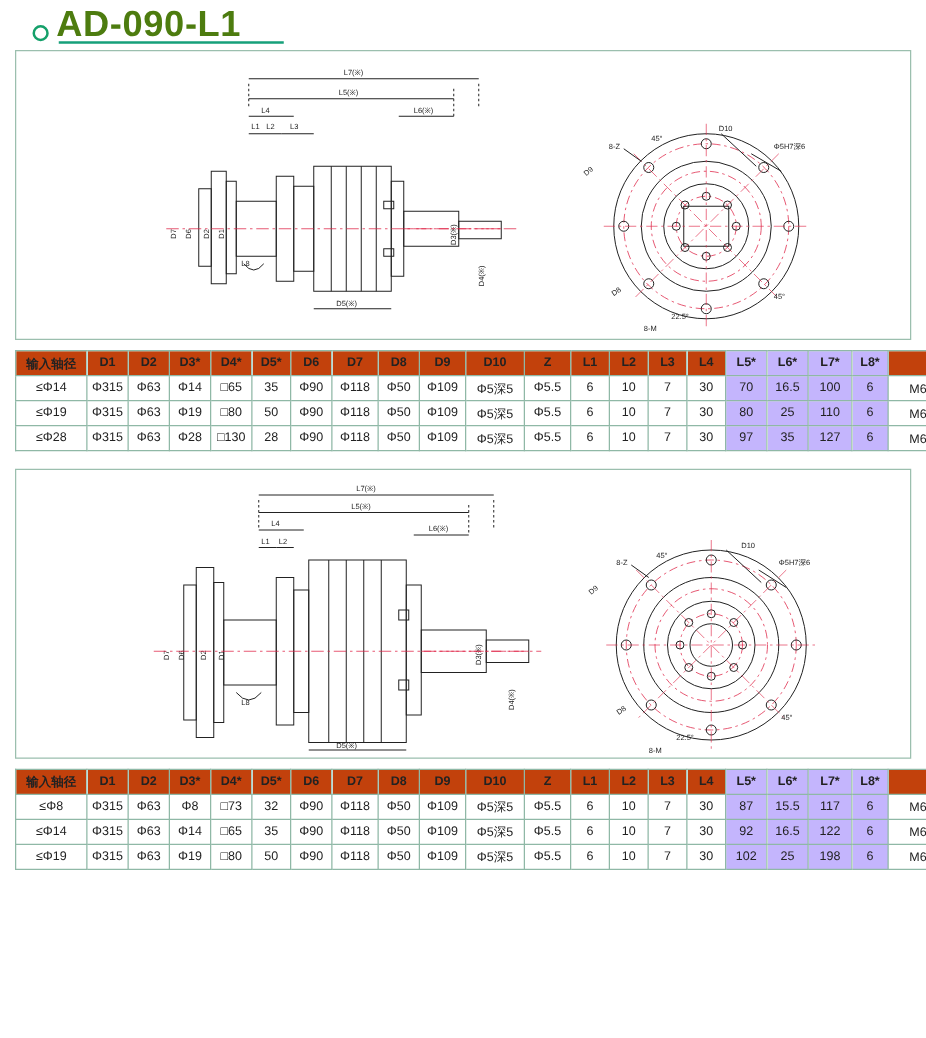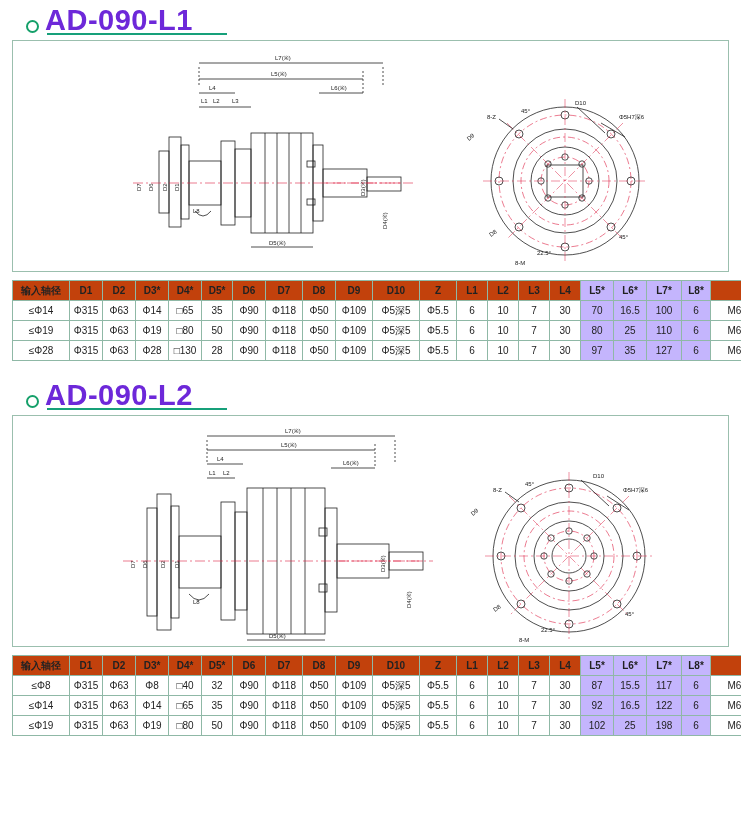--- a/index.html
+++ b/index.html
@@ -18,21 +18,21 @@
   }
   .sec-title .bullet{
     width:9px;height:9px;border-radius:50%;
     border:2px solid #15a06a;background:#fff;
     margin-top:12px;
     flex:0 0 auto;
   }
   .sec-title .ttl{
     font-size:29px;
     font-weight:bold;
-    color:#6d28d9;
+    color:#4d7c0f;
     letter-spacing:.5px;
     position:relative;
     padding-right:34px;
   }
   .sec-title .ttl::after{
     content:"";
     position:absolute;left:2px;right:0;bottom:2px;
     height:2px;background:#16a07a;
   }
   .drawing{
@@ -282,24 +282,20 @@
         <td>M6深12</td>
       </tr>
     </tbody>
   </table>
 </div>
 
 <div class="spacer"></div>
 
 <div class="section">
 
-  <div class="sec-title">
-    <span class="bullet"></span>
-    <span class="ttl">AD-090-L2</span>
-  </div>
 
   <div class="drawing">
     <svg width="717" height="228" viewBox="0 0 717 228">
       <g stroke="#222" fill="none" stroke-width="0.8" font-family="Liberation Sans, sans-serif" font-size="6">
 
         <line x1="194" y1="24" x2="194" y2="46" stroke-dasharray="2,2"></line>
         <line x1="382" y1="24" x2="382" y2="46" stroke-dasharray="2,2"></line>
         <line x1="194" y1="20" x2="382" y2="20"></line>
         <text x="272" y="17" fill="#222" stroke="none">L7(※)</text>
 
@@ -426,21 +422,21 @@
         <th class="hl" style="width:26px">L8*</th>
         <th style="width:66px">M</th>
       </tr>
     </thead>
     <tbody>
       <tr>
         <td>≤Φ8</td>
         <td>Φ315</td>
         <td>Φ63</td>
         <td>Φ8</td>
-        <td class="sq">□40</td>
+        <td class="sq">□73</td>
         <td>32</td>
         <td>Φ90</td>
         <td>Φ118</td>
         <td>Φ50</td>
         <td>Φ109</td>
         <td>Φ5深5</td>
         <td>Φ5.5</td>
         <td>6</td>
         <td>10</td>
         <td>7</td>

